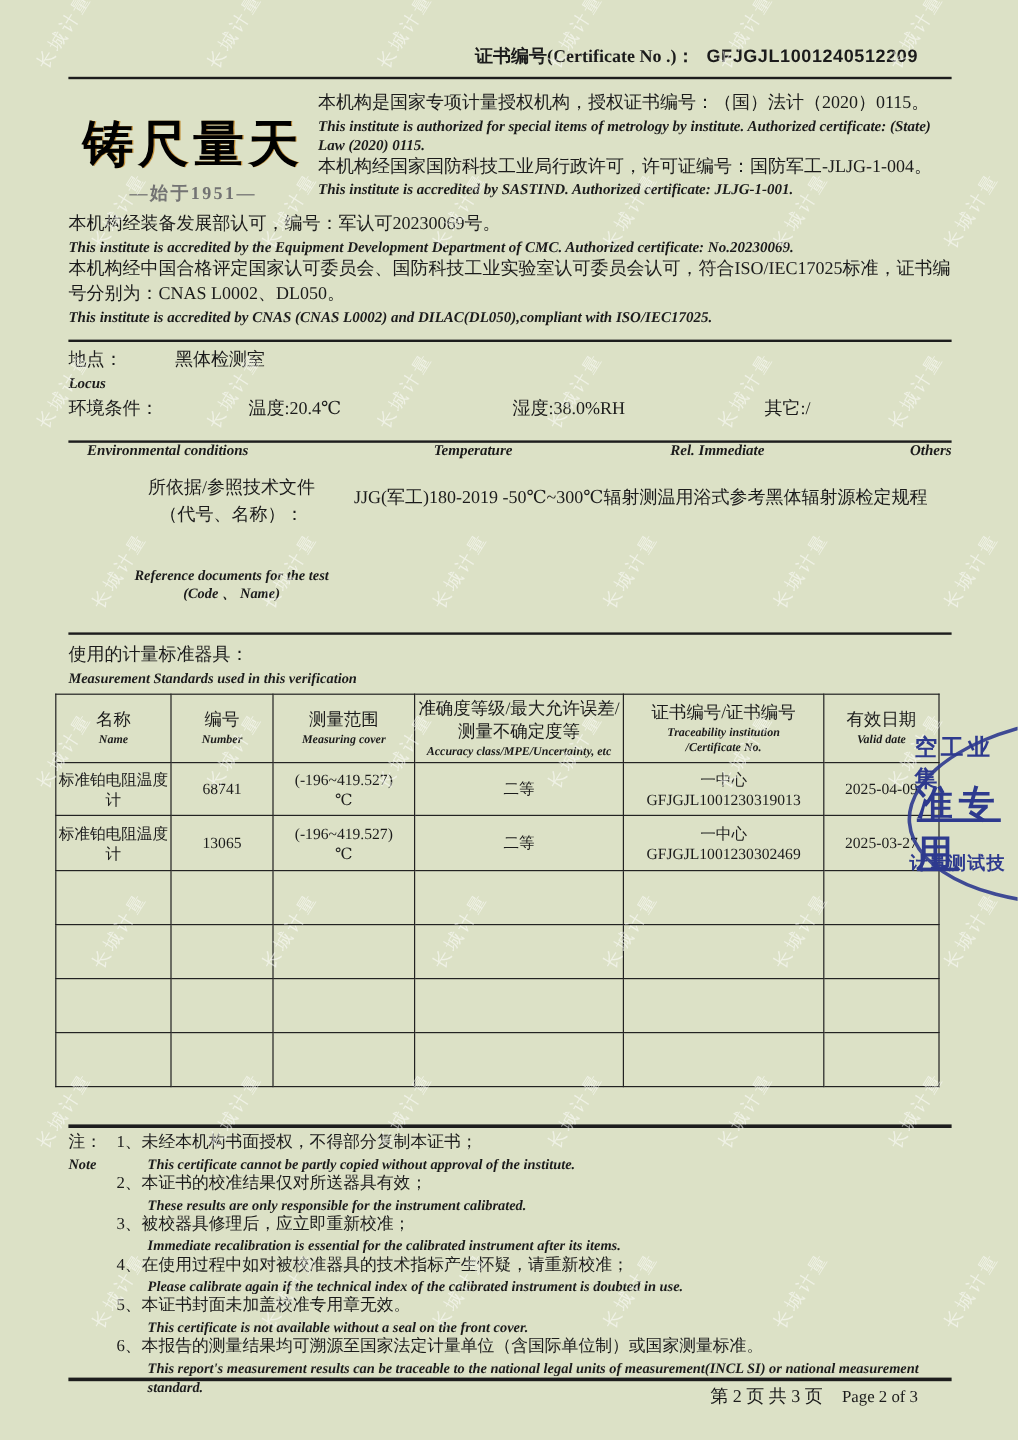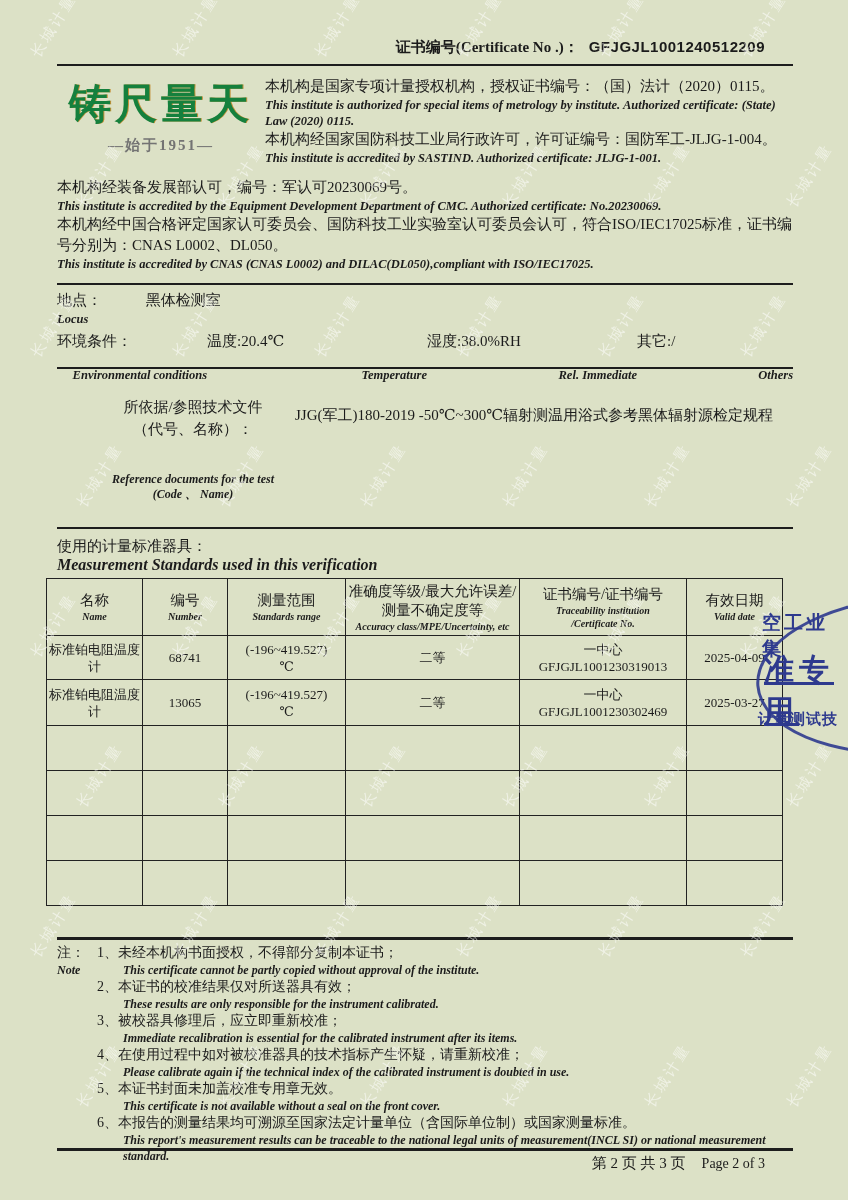--- a/index.html
+++ b/index.html
@@ -13,21 +13,21 @@
   .rule{position:absolute;left:57px;width:736px;height:2px;background:#1d1d1d;}
   .rule.thick{height:3px;}
 
   
   #cert-header{top:38px;left:57px;width:708px;text-align:right;font-size:15px;font-weight:bold;}
   #cert-header .no{font-family:"Liberation Sans","DejaVu Sans",sans-serif;letter-spacing:.5px;margin-left:10px;}
 
   
   #intro{top:76px;left:57px;width:736px;display:flex;}
   #logo-block{width:208px;flex:0 0 208px;text-align:center;}
-  #logo-title{font-size:42px;font-weight:900;color:#15803d;letter-spacing:4px;
+  #logo-title{margin-top:16px;font-size:42px;font-weight:900;color:#000000;letter-spacing:4px;
     text-shadow:1px 0 0 #c4913a;}
   #logo-sub{margin-top:4px;font-size:15px;font-weight:bold;color:#737373;letter-spacing:2px;}
   .cn{font-size:15px;line-height:21px;}
   .en{font-style:italic;font-weight:600;font-size:12.5px;line-height:16px;}
   #intro-right{flex:1;}
   #intro2{top:177px;left:57px;width:736px;}
 
   
   #locus{top:290px;left:57px;width:736px;}
   .env-grid{display:grid;grid-template-columns:150px 220px 210px 1fr;}
@@ -37,21 +37,21 @@
 
   
   #reference{top:388px;left:57px;width:736px;height:140px;position:absolute;}
   #ref-label{position:absolute;left:38px;top:8px;width:196px;text-align:center;font-size:15px;line-height:22px;}
   #ref-value{position:absolute;left:238px;top:16px;width:500px;font-size:15px;line-height:22px;}
   #ref-label-en{position:absolute;left:14px;top:84px;width:244px;text-align:center;font-size:12px;line-height:15px;font-style:italic;font-weight:700;}
 
   
   #standards-title{top:536px;left:57px;width:736px;}
   #standards-title .cn{font-size:15px;}
-  #standards-title .en{font-size:16px;}
+  #standards-title .en{font-size:12px;}
   #std-table{position:absolute;top:578px;left:46px;width:736px;border-collapse:collapse;table-layout:fixed;}
   #std-table td,#std-table th{border:1.6px solid #222;padding:1px 2px;text-align:center;vertical-align:middle;
     font-weight:normal;word-break:break-all;}
   #std-table th .h-cn{font-size:14.5px;line-height:19px;}
   #std-table th .h-en{font-size:10px;line-height:13px;font-style:italic;font-weight:600;white-space:pre-line;}
   #std-table td{font-size:13px;line-height:17px;white-space:pre-line;}
   #std-table tr.hdr{height:57px;}
   #std-table tr.r1{height:44px;}
   #std-table tr.r2{height:46px;}
   #std-table tr.empty{height:45px;}
@@ -161,21 +161,21 @@
     <th>
           <div class="h-cn">名称</div>
           <div class="h-en">Name</div>
         </th>
     <th>
           <div class="h-cn">编号</div>
           <div class="h-en">Number</div>
         </th>
     <th>
           <div class="h-cn">测量范围</div>
-          <div class="h-en">Standards range</div>
+          <div class="h-en">Measuring cover</div>
         </th>
     <th>
           <div class="h-cn">准确度等级/最大允许误差/测量不确定度等</div>
           <div class="h-en" style="white-space:nowrap">Accuracy class/MPE/Uncertainty, etc</div>
         </th>
     <th>
           <div class="h-cn">证书编号/证书编号</div>
           <div class="h-en">Traceability institution
 /Certificate No.</div>
         </th>

